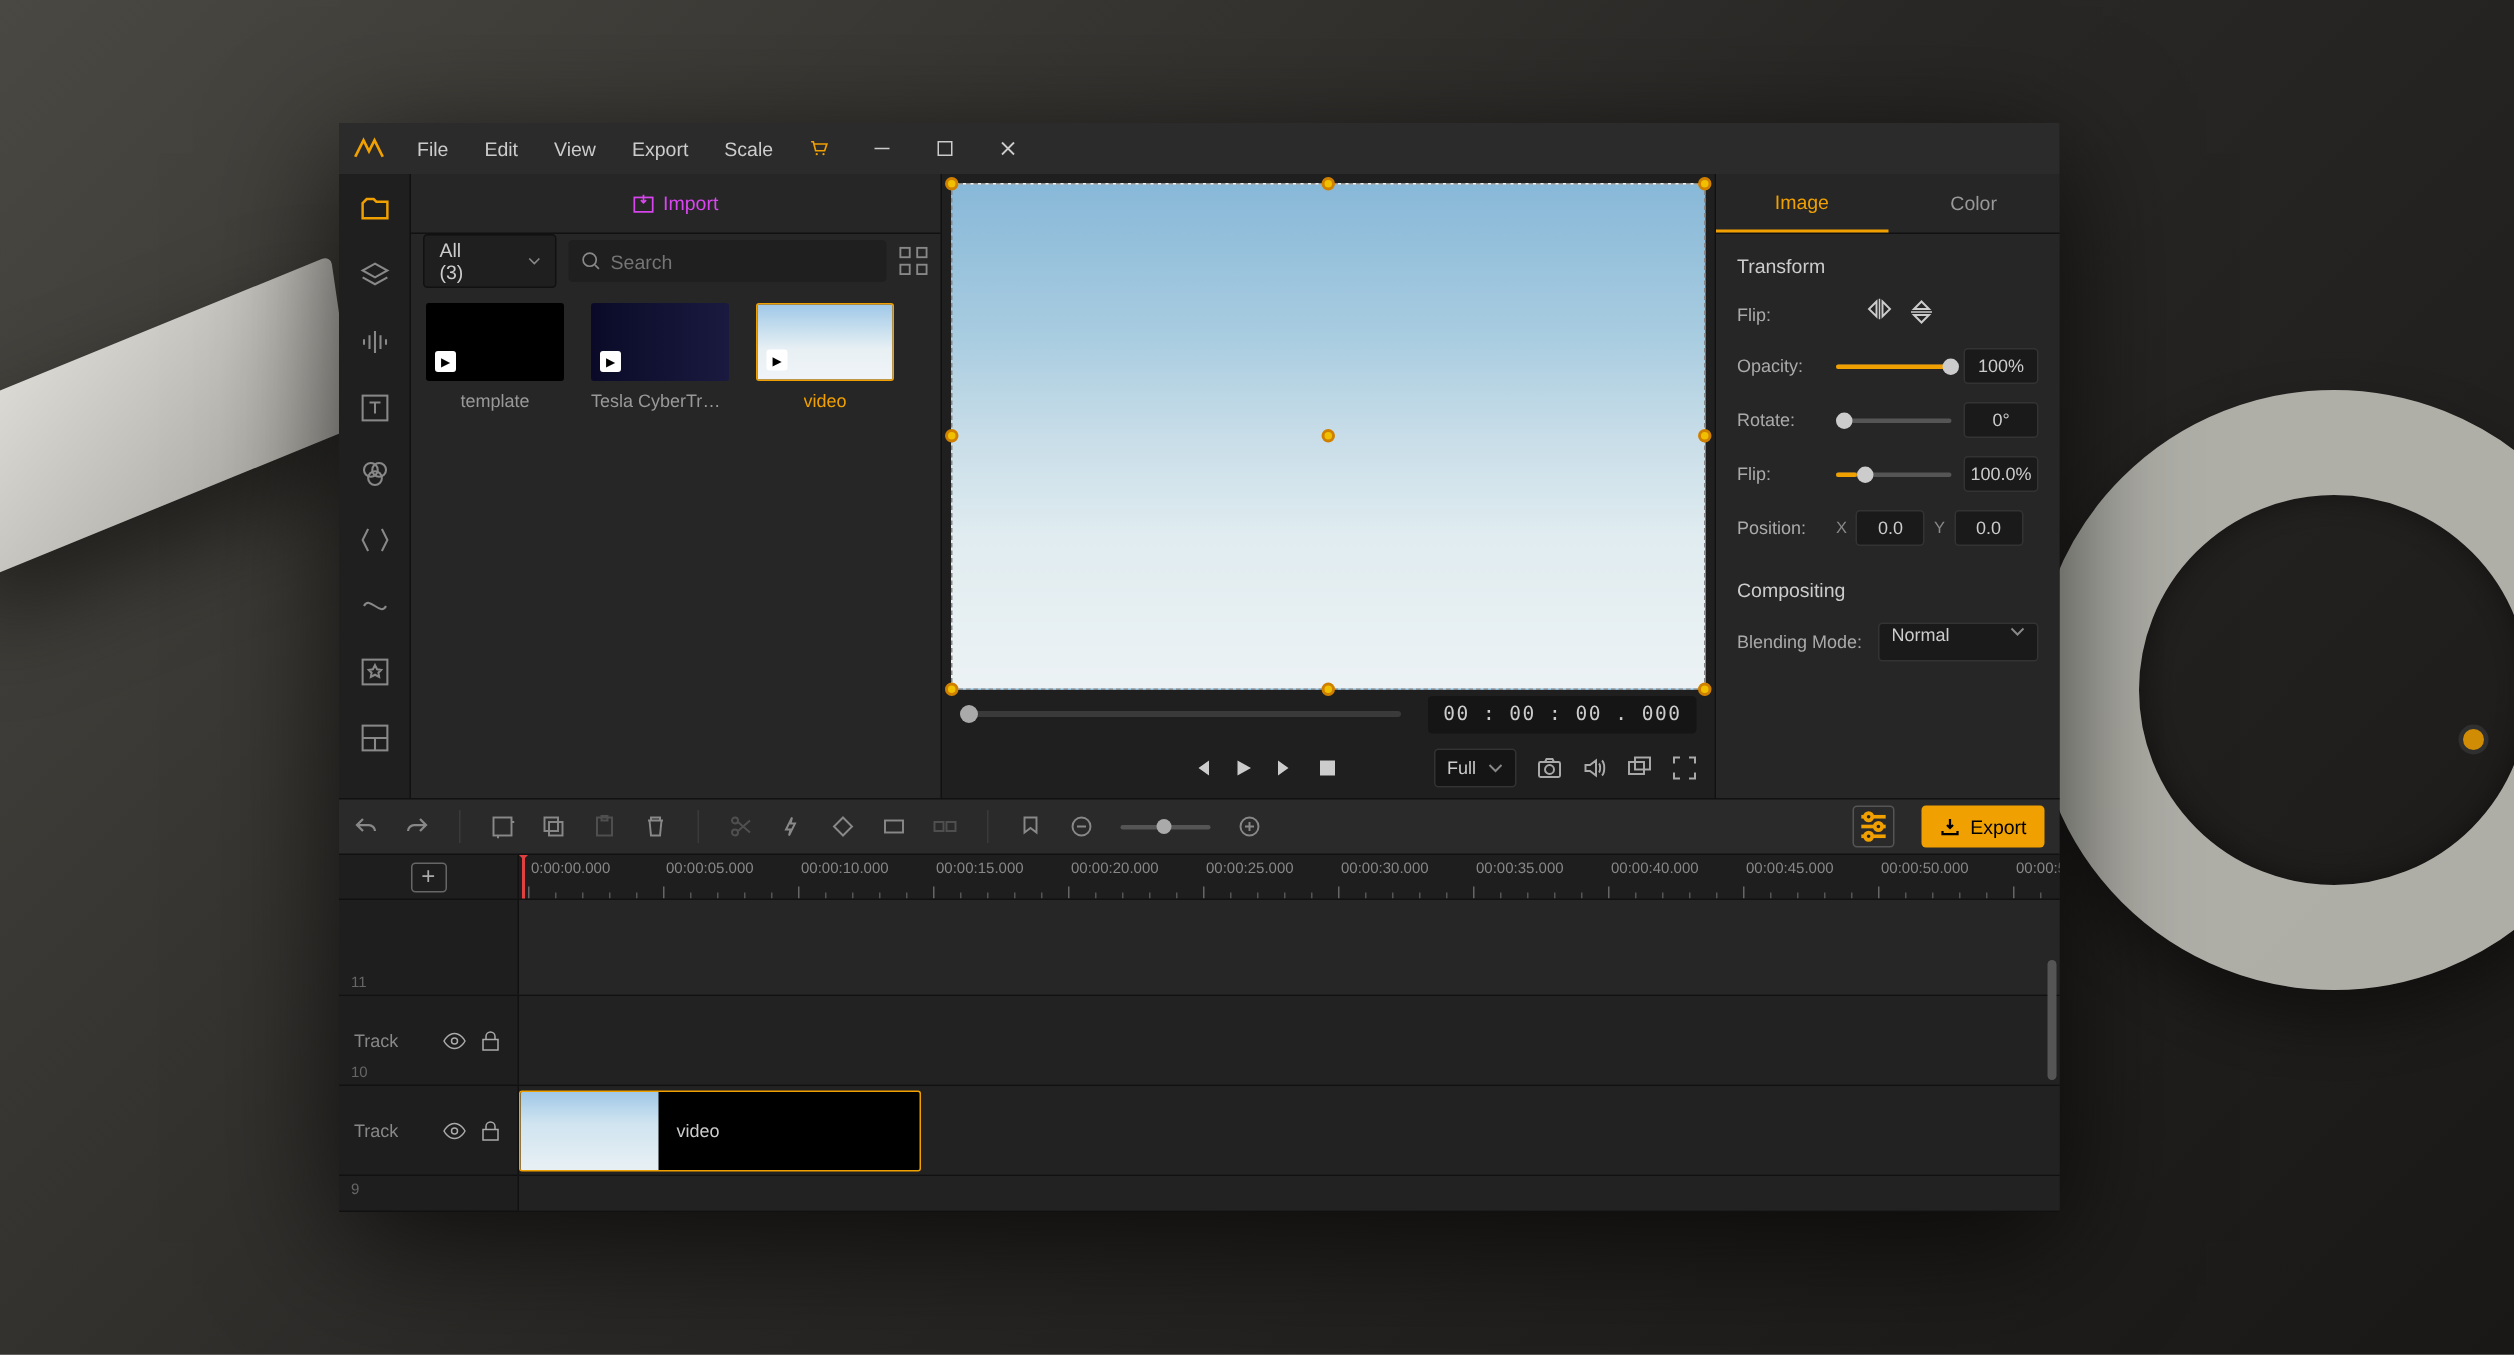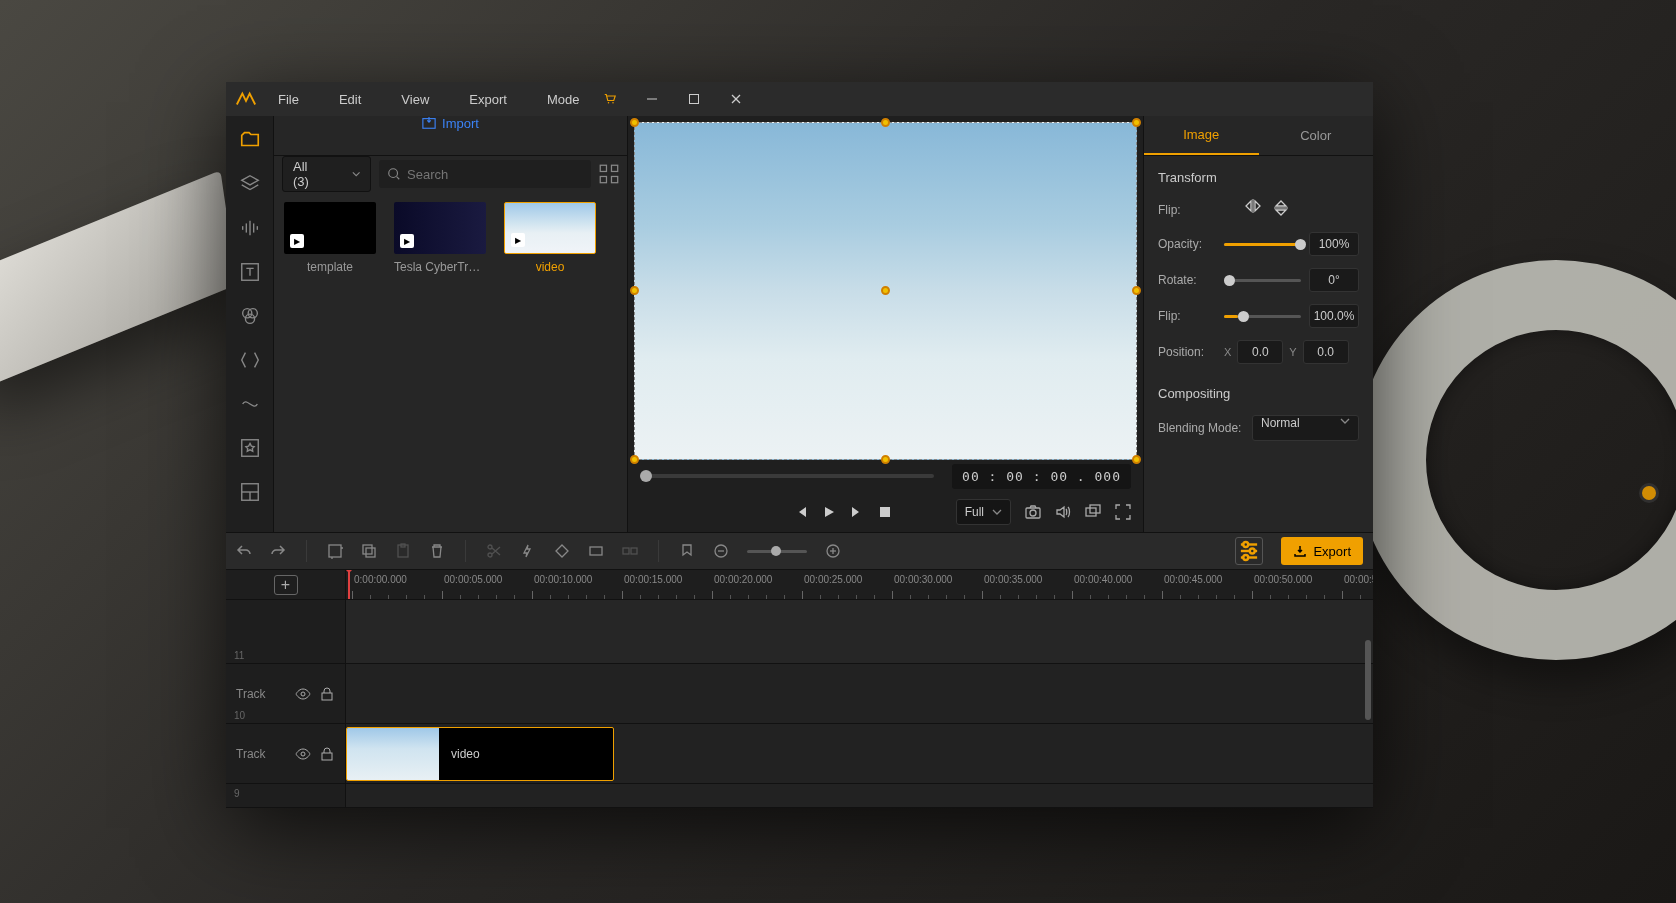--- a/index.html
+++ b/index.html
@@ -4,36 +4,36 @@
 <style>
 *{margin:0;padding:0;box-sizing:border-box;font-family:Arial,sans-serif;-webkit-font-smoothing:antialiased}
 body{width:1676px;height:903px;background:linear-gradient(135deg,#4a4842 0%,#2a2826 50%,#1a1816 100%);overflow:hidden;position:relative}
 .bg-ring{position:absolute;right:-80px;top:260px;width:400px;height:400px;border:70px solid #c8c8c0;border-radius:50%;opacity:.85;filter:blur(.5px);box-shadow:inset 0 0 20px rgba(0,0,0,.5),0 20px 40px rgba(0,0,0,.5)}
 .bg-ring::after{content:"";position:absolute;right:30px;bottom:90px;width:14px;height:14px;background:#f0a000;border-radius:50%;box-shadow:0 0 0 3px #333}
 .bg-shape{position:absolute;left:-30px;top:220px;width:260px;height:120px;background:linear-gradient(145deg,#e0ded8,#a8a6a0);transform:skewY(-15deg) rotate(-8deg);border-radius:6px;box-shadow:0 30px 60px rgba(0,0,0,.5)}
 .app{position:absolute;left:226px;top:82px;width:1147px;height:726px;background:#1f1f1f;box-shadow:0 20px 80px rgba(0,0,0,.7);display:flex;flex-direction:column}
 .titlebar{height:34px;background:#2b2b2b;display:flex;align-items:center;color:#ccc;font-size:13px}
 .logo{width:40px;height:34px;display:flex;align-items:center;justify-content:center}
 .logo svg{width:22px;height:16px}
-.menu{display:flex;gap:20px;margin-left:2px}
+.menu{display:flex;gap:4px;margin-left:2px}
 .menu-item{padding:4px 10px;cursor:pointer;color:#ccc}
 .title{flex:1;text-align:center;color:#ddd;font-size:14px}
 .win-ctrls{display:flex;align-items:center}
 .win-ctrl{width:42px;height:34px;display:flex;align-items:center;justify-content:center;cursor:pointer;color:#ccc}
 .win-ctrl.cart{color:#f0a000}
 .win-ctrl svg{width:12px;height:12px}
 .main{flex:1;display:flex;min-height:0}
 .sidebar{width:48px;background:#1f1f1f;border-right:1px solid #111;display:flex;flex-direction:column;align-items:center;gap:4px;padding-top:4px}
 .sb-item{width:40px;height:40px;display:flex;align-items:center;justify-content:center;cursor:pointer;color:#888;border-radius:4px}
 .sb-item.active{color:#f0a000}
 .sb-item svg{width:22px;height:22px}
 .center{flex:1;display:flex;min-width:0}
 .media-panel{width:354px;background:#262626;display:flex;flex-direction:column;border-right:1px solid #111}
 .media-tabs{height:40px;display:flex;border-bottom:1px solid #111}
-.media-tab{flex:1;display:flex;justify-content:center;color:#3b82f6;font-size:13px;cursor:pointer;gap:6px}
+.media-tab{flex:1;display:flex;align-items:center;justify-content:center;color:#d946ef;font-size:13px;cursor:pointer;gap:6px}
 .media-tab svg{width:14px;height:14px}
 .media-filter{height:36px;display:flex;align-items:center;padding:0 8px;gap:8px}
 .dropdown{background:#1f1f1f;border:1px solid #111;border-radius:3px;height:36px;display:flex;align-items:center;padding:0 10px;color:#ccc;font-size:13px;cursor:pointer;gap:30px}
 .dropdown svg{width:10px;height:10px}
 .search-box{flex:1;background:#1f1f1f;border-radius:3px;height:28px;display:flex;align-items:center;padding:0 8px;gap:6px;color:#888}
 .search-box input{flex:1;background:none;border:none;outline:none;color:#ccc;font-size:13px}
 .grid-icon{width:22px;height:22px;display:flex;align-items:center;justify-content:center;color:#888;cursor:pointer}
 .media-grid{flex:1;padding:10px;display:flex;gap:18px;flex-wrap:wrap;align-content:flex-start}
 .media-item{width:92px;display:flex;flex-direction:column;align-items:center;gap:6px;cursor:pointer}
 .thumb{width:92px;height:52px;background:#000;border-radius:2px;position:relative;display:flex;align-items:center;justify-content:center;color:#fff}
@@ -122,21 +122,21 @@
     <div class="logo">
       <svg viewBox="0 0 24 16">
           <path d="M2 14 L8 2 L12 10 L16 2 L22 14" fill="none" stroke="#f0a000" stroke-width="2"></path>
         </svg>
     </div>
     <div class="menu">
       <div class="menu-item">File</div>
       <div class="menu-item">Edit</div>
       <div class="menu-item">View</div>
       <div class="menu-item">Export</div>
-      <div class="menu-item">Mode</div>
+      <div class="menu-item">Scale</div>
     </div>
     <div class="win-ctrls">
       <div class="win-ctrl cart">
           <svg viewBox="0 0 16 16">
             <path d="M1 2h2l2 8h8l2-6H4" fill="none" stroke="currentColor" stroke-width="1.5"></path>
             <circle cx="6" cy="13" r="1" fill="currentColor"></circle>
             <circle cx="12" cy="13" r="1" fill="currentColor"></circle>
           </svg>
         </div>
       <div class="win-ctrl">

